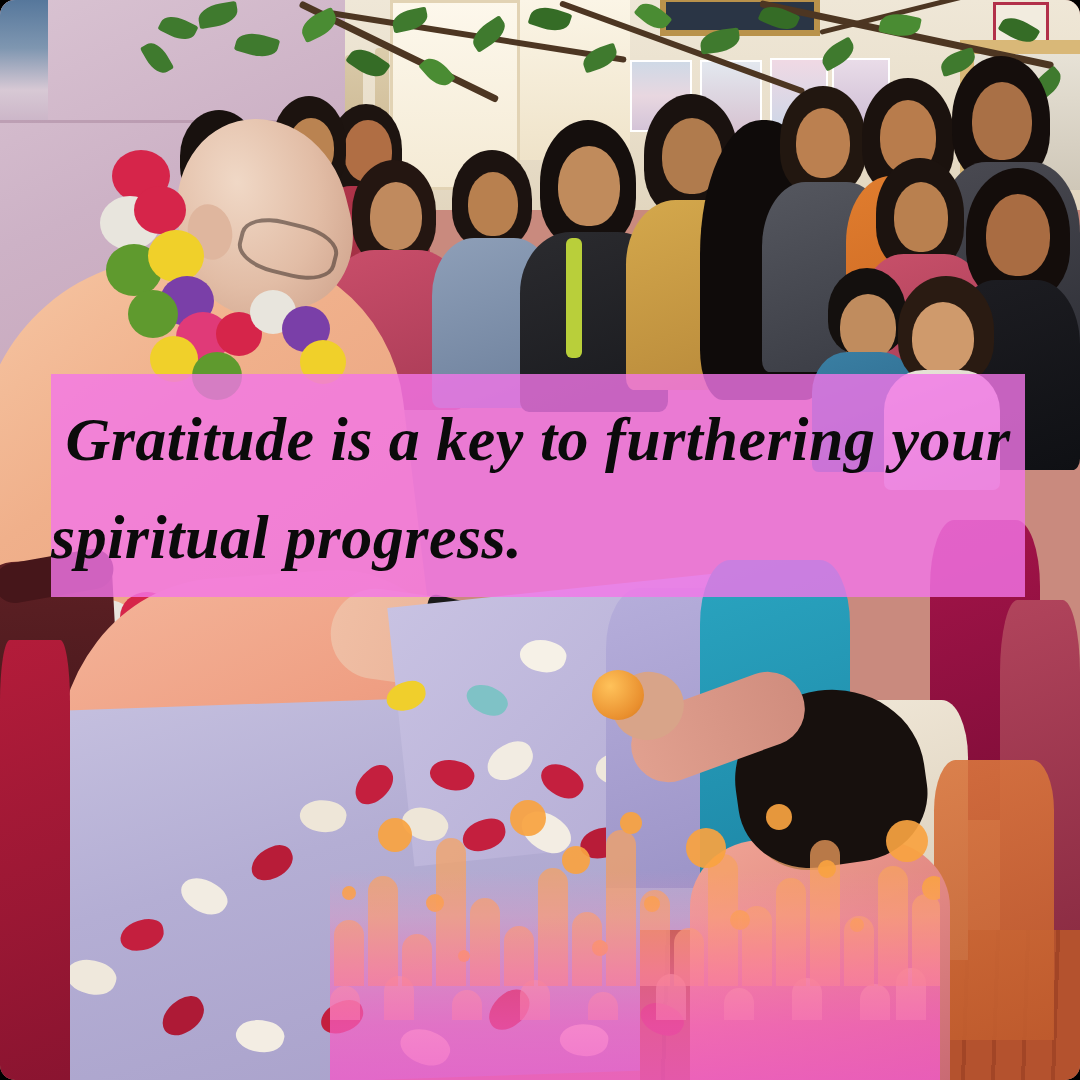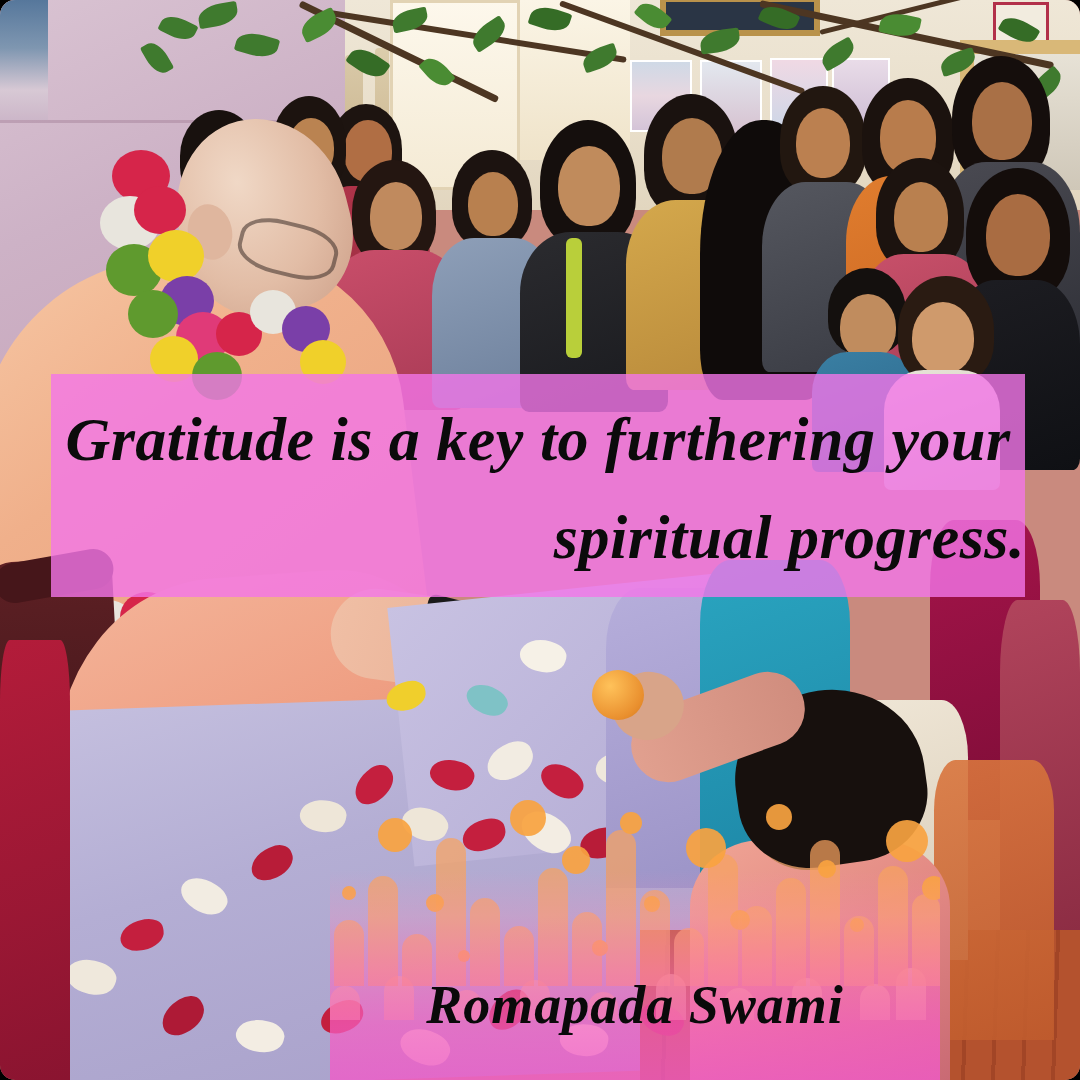--- a/index.html
+++ b/index.html
@@ -193,21 +193,21 @@
   .quote-line{
     color:#0b0b0b;
     font-family:"Liberation Serif",serif;
     font-style:italic;
     font-weight:700;
     white-space:nowrap;
     line-height:1;
     letter-spacing:.5px;
   }
   .q1{font-size:62px;text-align:center;padding:0 12px;margin-top:4px;}
-  .q2{font-size:62px;text-align:right;margin-top:36px;}
+  .q2{font-size:62px;text-align:left;margin-top:36px;}
 
   
   .decor{
     position:absolute;left:330px;top:800px;width:610px;height:280px;
     overflow:hidden;
   }
   .decor-fade{
     position:absolute;left:0;bottom:0;width:100%;height:210px;
     background:linear-gradient(180deg,
        rgba(255,150,190,0) 0%,
@@ -492,17 +492,14 @@
         <div class="dot" style="left: 488px; top: 60px; width: 18px; height: 18px;"></div>
         <div class="dot" style="left: 520px; top: 118px; width: 14px; height: 14px;"></div>
         <div class="dot" style="left: 556px; top: 20px; width: 42px; height: 42px;"></div>
         <div class="dot" style="left: 592px; top: 76px; width: 24px; height: 24px;"></div>
         <div class="dot" style="left: 262px; top: 140px; width: 16px; height: 16px;"></div>
         <div class="dot" style="left: 128px; top: 150px; width: 12px; height: 12px;"></div>
       </div>
     <div class="decor-fade"></div>
   </div>
 
-  <div class="signature">
-    <span>Romapada Swami</span>
-  </div>
 
 </div>
 
 </body></html>

